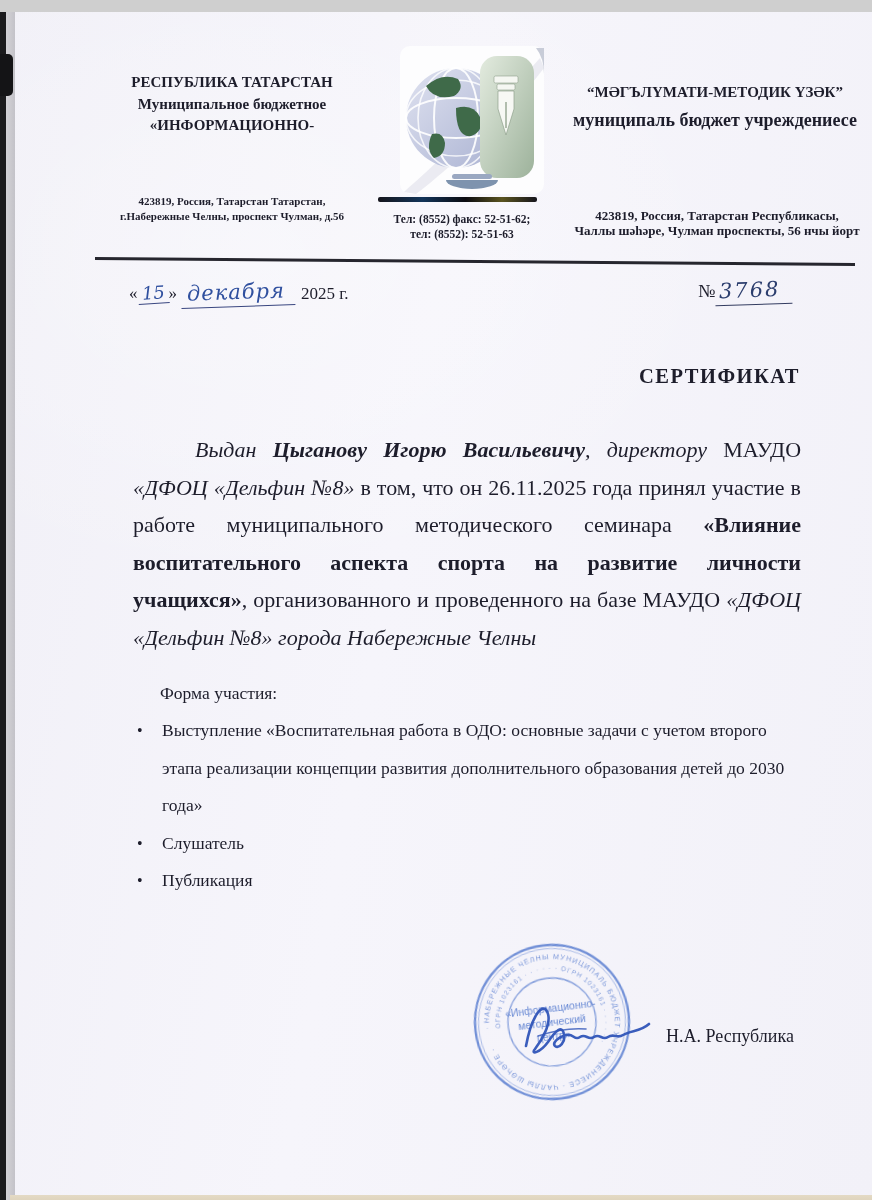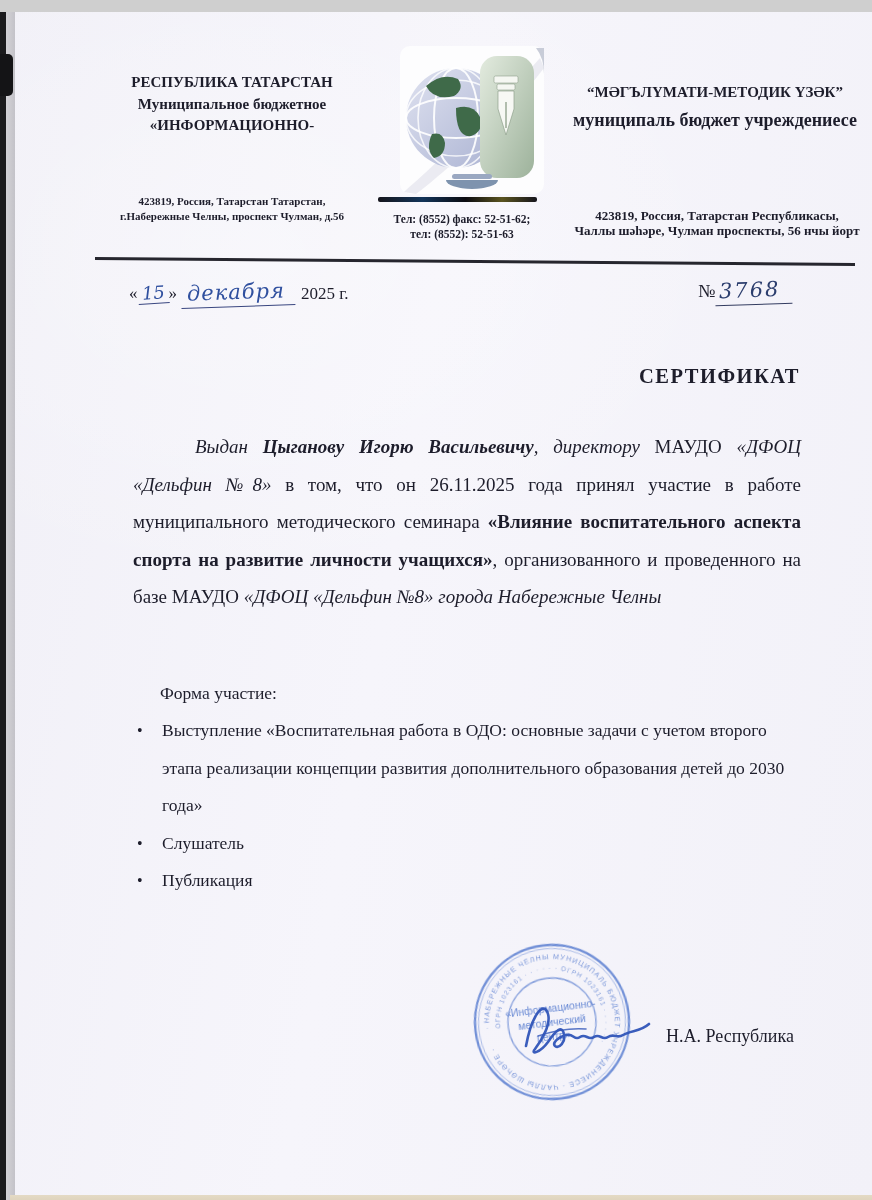--- a/index.html
+++ b/index.html
@@ -33,21 +33,21 @@
   
   .date-left  { position:absolute; left:129px; top:268px; font-size:17px; }
   .date-right { position:absolute; left:698px; top:266px; font-size:18px; }
   .hand { display:inline-block; color:#30509f; font-style:italic; font-family:"DejaVu Serif", serif; }
   .hand-day   { font-size:18px; padding:0 4px; border-bottom:1.6px solid #3a4780; transform:rotate(-4deg); }
   .hand-month { font-size:21px; letter-spacing:1px; padding:0 10px 2px 6px; border-bottom:1.6px solid #3a4780; transform:rotate(-2deg); margin:0 6px 0 4px; }
   .hand-num   { font-size:21px; letter-spacing:2px; color:#2c3e6e; padding:0 12px 2px 4px; border-bottom:1.6px solid #333c60; transform:rotate(-2deg); }
 
   .title { position:absolute; left:133px; top:353px; width:667px; text-align:right; font-weight:bold; font-size:20.5px; letter-spacing:1.5px; }
 
-  .body-par { position:absolute; left:133px; top:397px; width:668px; font-size:19px; line-height:37.5px; text-align:justify; text-indent:62px; }
+  .body-par { position:absolute; left:133px; top:397px; width:668px; font-size:22px; line-height:37.5px; text-align:justify; text-indent:62px; }
   .it  { font-style:italic; }
   .bit { font-style:italic; font-weight:bold; }
   .b   { font-weight:bold; }
 
   .form-label { position:absolute; left:160px; top:671px; font-size:17.5px; }
   .form-list  { position:absolute; left:133px; top:700px; width:678px; font-size:17.5px; line-height:37.5px;
                 list-style:none; margin:0; padding:0; }
   .form-list li { position:relative; padding-left:29px; }
   .form-list .bullet { position:absolute; left:4px; top:0; font-size:16px; }
 
@@ -131,21 +131,21 @@
 
   <div class="separator"></div>
 
   <div class="date-left"><span>«</span><span class="hand hand-day">15</span><span>»</span><span class="hand hand-month">декабря</span><span>2025 г.</span></div>
   <div class="date-right"><span>№</span><span class="hand hand-num">3768</span></div>
 
   <div class="title">СЕРТИФИКАТ</div>
 
   <p class="body-par"><span class="it">Выдан </span><span class="bit">Цыганову Игорю Васильевичу</span><span class="it">, директору </span><span>МАУДО </span><span class="it">«ДФОЦ «Дельфин №8»</span><span> в том, что он 26.11.2025 года принял участие в работе муниципального методического семинара </span><span class="b">«Влияние воспитательного аспекта спорта на развитие личности учащихся»</span><span>, организованного и проведенного на базе МАУДО </span><span class="it">«ДФОЦ «Дельфин №8» города Набережные Челны</span></p>
 
-  <div class="form-label">Форма участие:</div>
+  <div class="form-label">Форма участия:</div>
   <ul class="form-list">
     <li><span class="bullet">•</span><span>Выступление «Воспитательная работа в ОДО: основные задачи с учетом второго этапа реализации концепции развития дополнительного образования детей до 2030 года»</span></li>
     <li><span class="bullet">•</span><span>Слушатель</span></li>
     <li><span class="bullet">•</span><span>Публикация</span></li>
   </ul>
 
   <div class="sig-name">Н.А. Республика</div>
 
   <svg class="stamp" viewBox="0 0 168 168">
     <defs>

